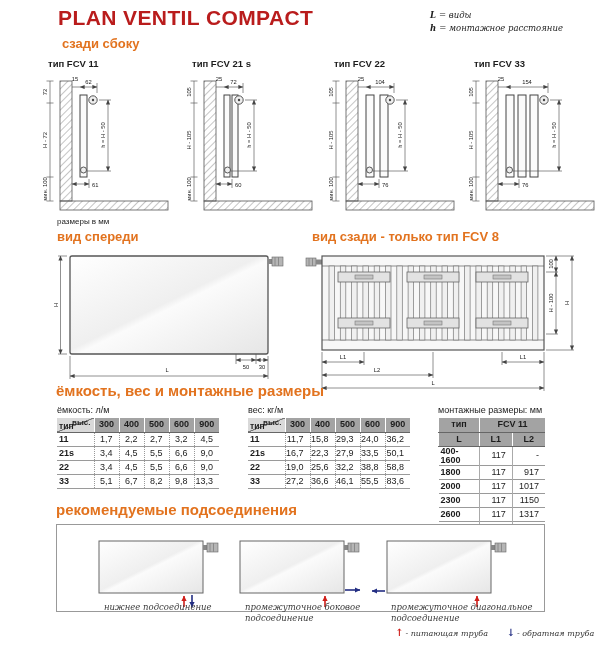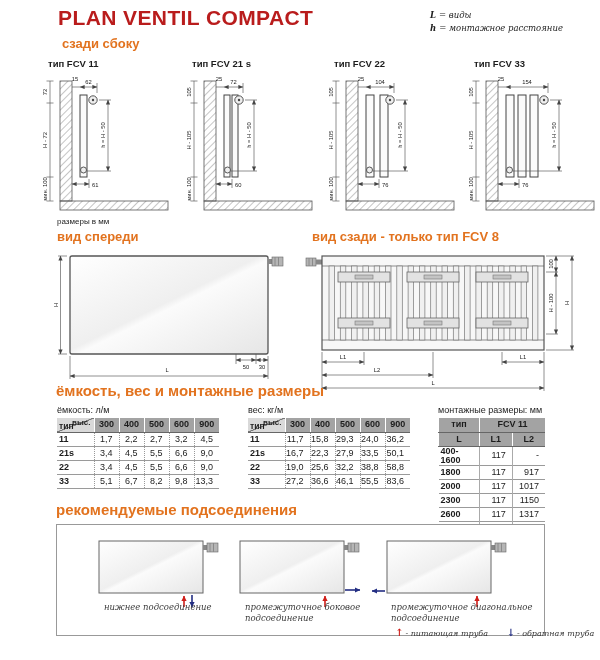--- a/index.html
+++ b/index.html
@@ -554,21 +554,21 @@
         <tr>
           <td class="rh">3000</td>
           <td>117</td>
           <td>1517</td>
         </tr>
       </tbody>
     </table>
 
   <div class="abs sec big" style="left:56px;top:501px">рекомендуемые подсоединения</div>
 
-  <div class="abs conn-box" style="left:56px;top:524px;width:489px;height:112px">
+  <div class="abs conn-box" style="left:56px;top:524px;width:489px;height:88px">
     <div class="abs" style="left:32px;top:10px" id="conn0">
         <svg viewBox="0 0 150 76" width="150" height="76">
           <defs>
 <pattern id="hat" width="5" height="5" patternUnits="userSpaceOnUse" patternTransform="rotate(45)">
               <line x1="0" y1="0" x2="0" y2="5" stroke="#949494" stroke-width="1.1"></line>
             </pattern>
 <linearGradient id="pg" x1="0" y1="0" x2="1" y2="1">
               <stop offset="0" stop-color="#ffffff"></stop>
               <stop offset="0.48" stop-color="#efefef"></stop>
               <stop offset="0.52" stop-color="#fbfbfb"></stop>

